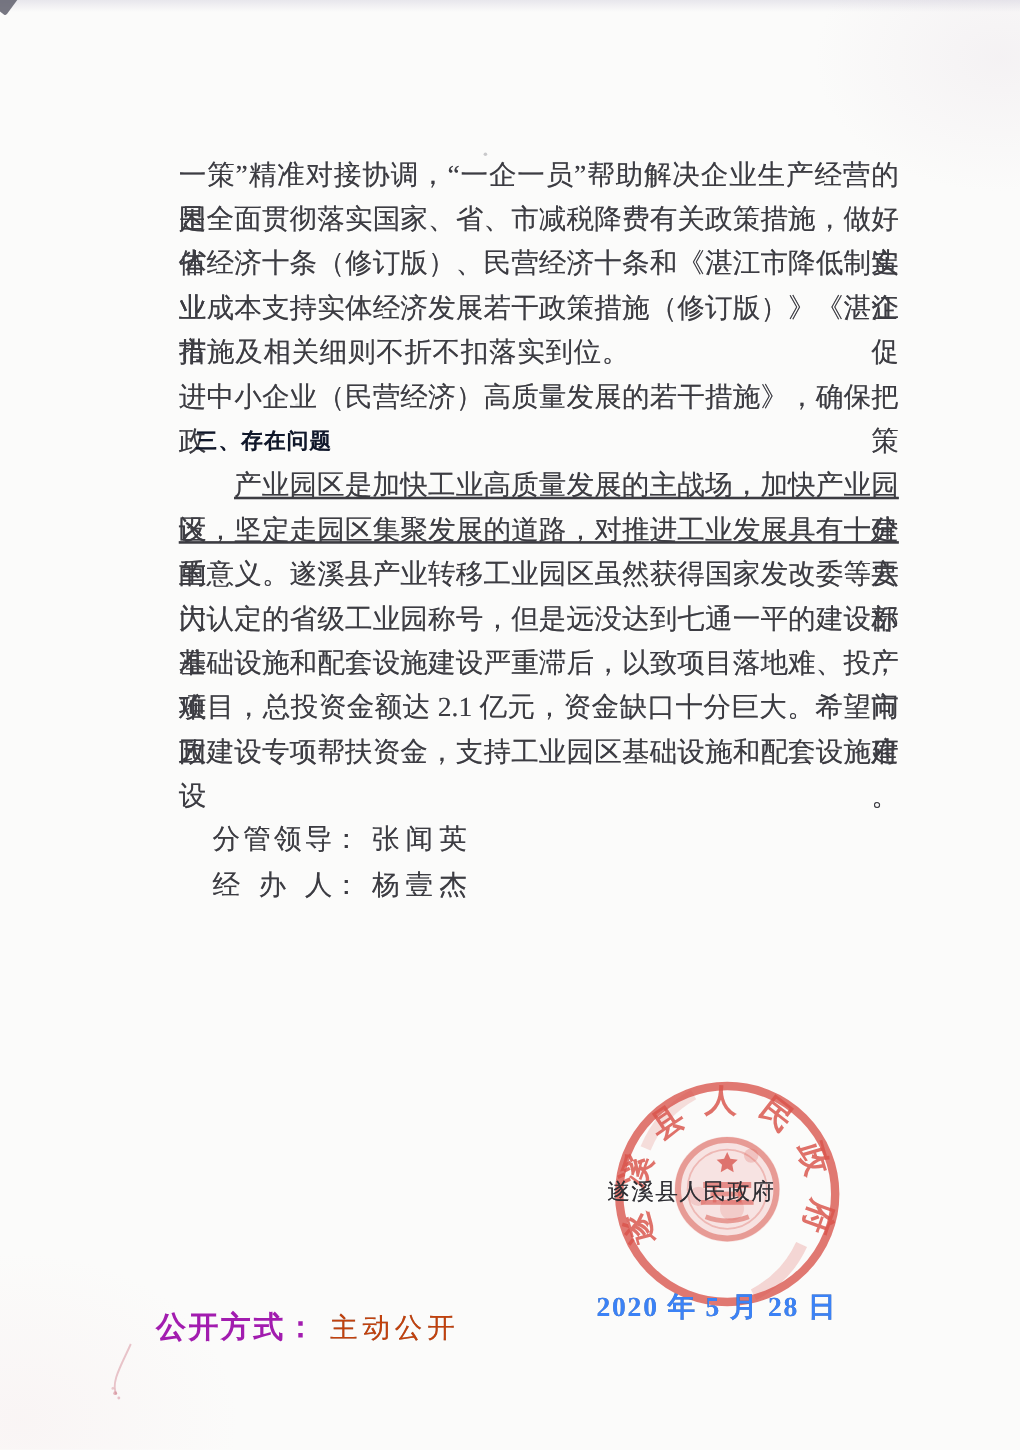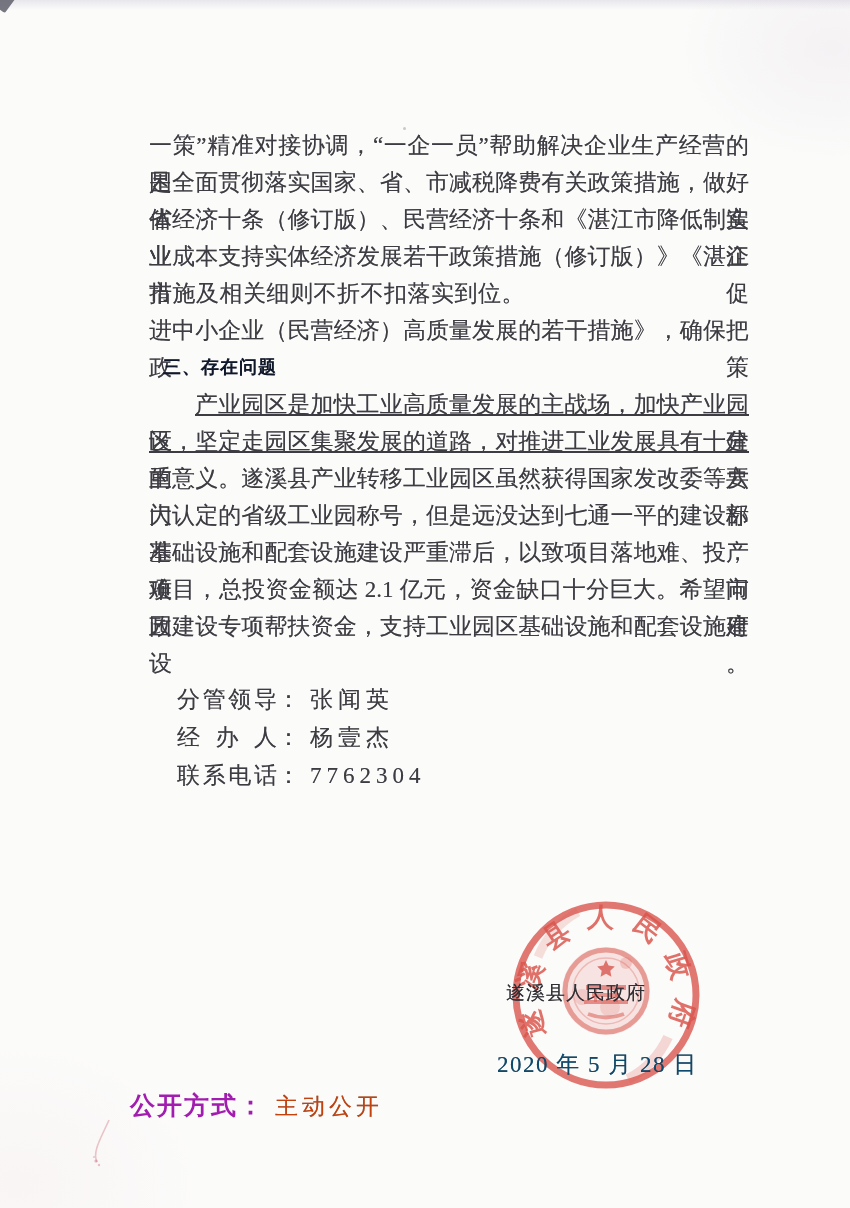--- a/index.html
+++ b/index.html
@@ -63,24 +63,25 @@
   .c-colon { margin-right: 10px; }
   .c-value { letter-spacing: 5px; }
 
   .sig-org {
     position: absolute; left: 506px; top: 980px;
     font-size: 19px; letter-spacing: 1px;
     color: #2e2e33; z-index: 3;
     text-shadow: 0 0 0.5px rgba(50,50,56,0.6);
   }
   .sig-date {
-    position: absolute; left: 497px; top: 1049px;
+    position: absolute; left: 497px; top: 1074px;
     font-size: 23px; letter-spacing: 1.5px;
-    color: #0c4a6e; z-index: 3;
+    color: #3b82f6; z-index: 3;
     text-shadow: 0 0 0.5px rgba(50,50,56,0.6);
+    font-weight: bold;
   }
 
   .seal-svg { position: absolute; left: 508px; top: 897px; width: 196px; height: 196px; z-index: 2; }
 
   .footer { position: absolute; left: 130px; top: 1089px; z-index: 1; }
   .footer-label {
     font-family: "Liberation Sans", "DejaVu Sans", sans-serif;
     font-weight: bold; font-size: 25px; letter-spacing: 2px;
     color: #a21caf;
   }
@@ -114,21 +115,20 @@
       <div class="line fill">设，坚定走园区集聚发展的道路，对推进工业发展具有十分重要</div>
       <div class="line fill">的意义。遂溪县产业转移工业园区虽然获得国家发改委等六大部</div>
       <div class="line fill">门认定的省级工业园称号，但是远没达到七通一平的建设标准，</div>
       <div class="line fill">基础设施和配套设施建设严重滞后，以致项目落地难、投产难问</div>
       <div class="line fill">项目，总投资金额达 2.1 亿元，资金缺口十分巨大。希望市政府</div>
       <div class="line fill">园建设专项帮扶资金，支持工业园区基础设施和配套设施建设。</div>
     </div>
   <div id="contact-rows" class="contact">
       <div class="contact-row"><span class="c-label">分管领导</span><span class="c-colon">：</span><span class="c-value">张闻英</span></div>
       <div class="contact-row"><span class="c-label">经办人</span><span class="c-colon">：</span><span class="c-value">杨壹杰</span></div>
-      <div class="contact-row"><span class="c-label">联系电话</span><span class="c-colon">：</span><span class="c-value">7762304</span></div>
     </div>
 </div>
 
 <svg class="seal-svg" viewBox="0 0 196 196">
   <defs>
     <filter id="sblur" x="-20%" y="-20%" width="140%" height="140%">
       <feGaussianBlur stdDeviation="0.55"></feGaussianBlur>
     </filter>
   </defs>
   <g filter="url(#sblur)">

